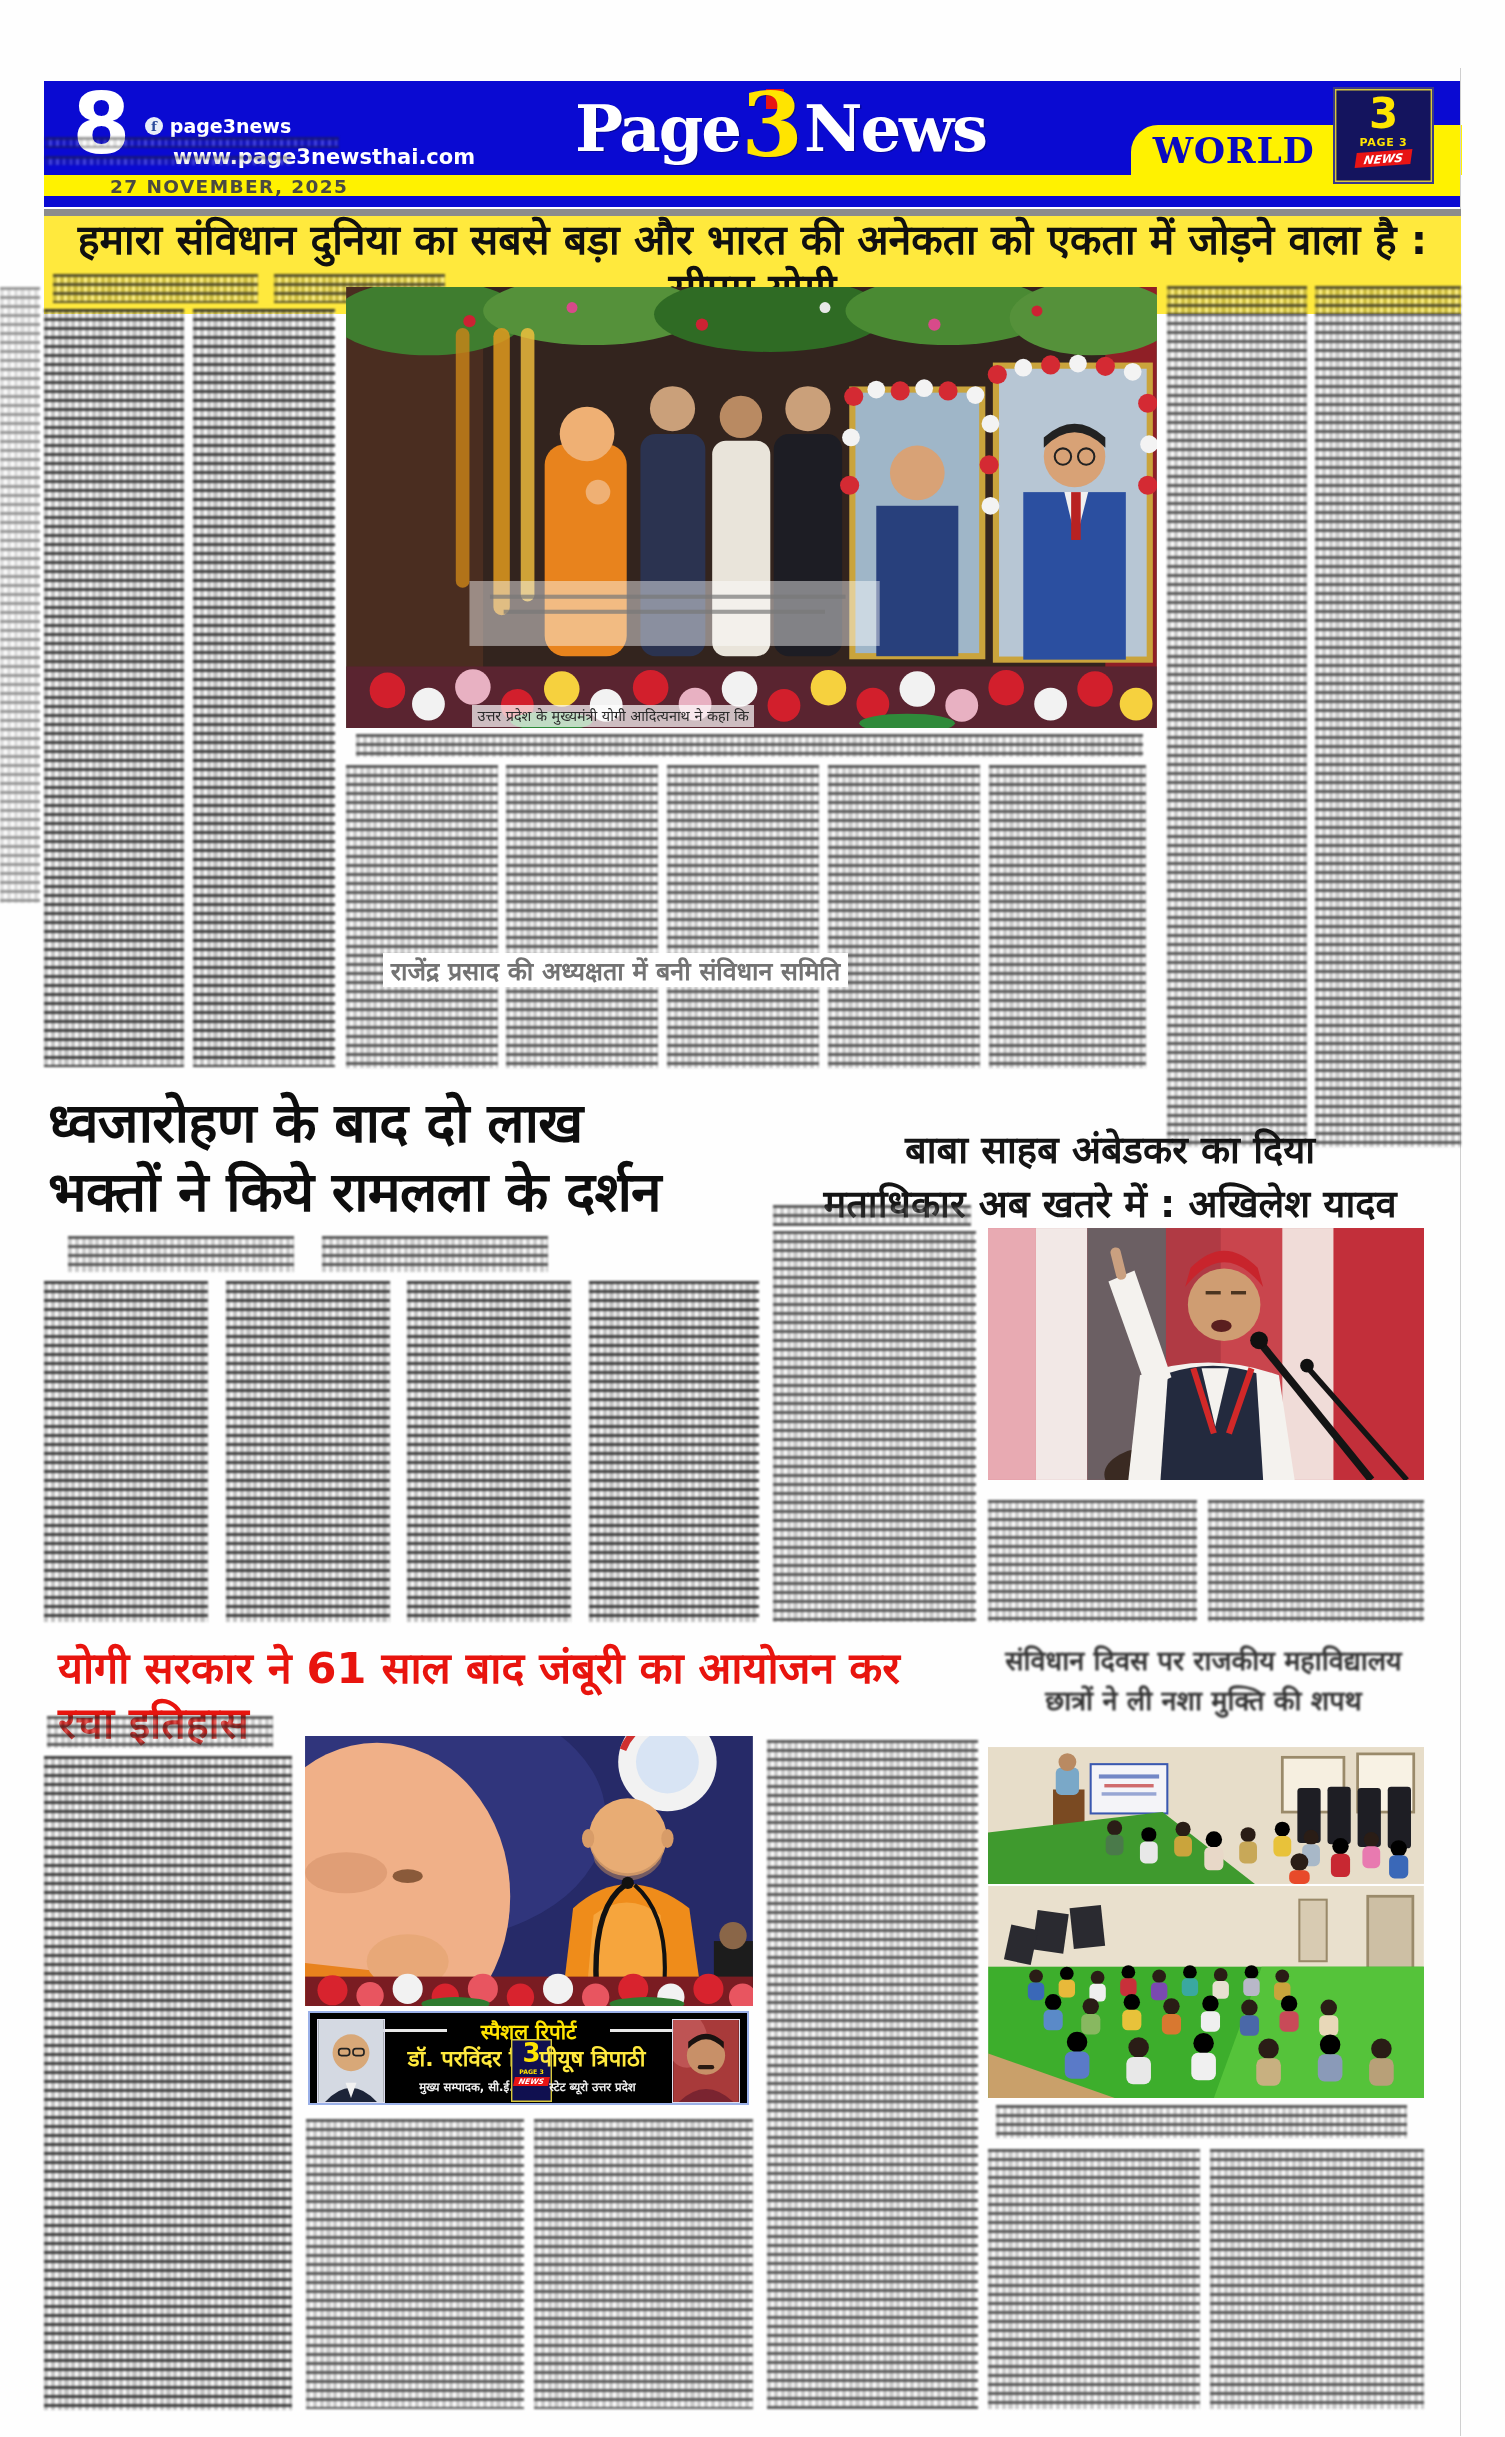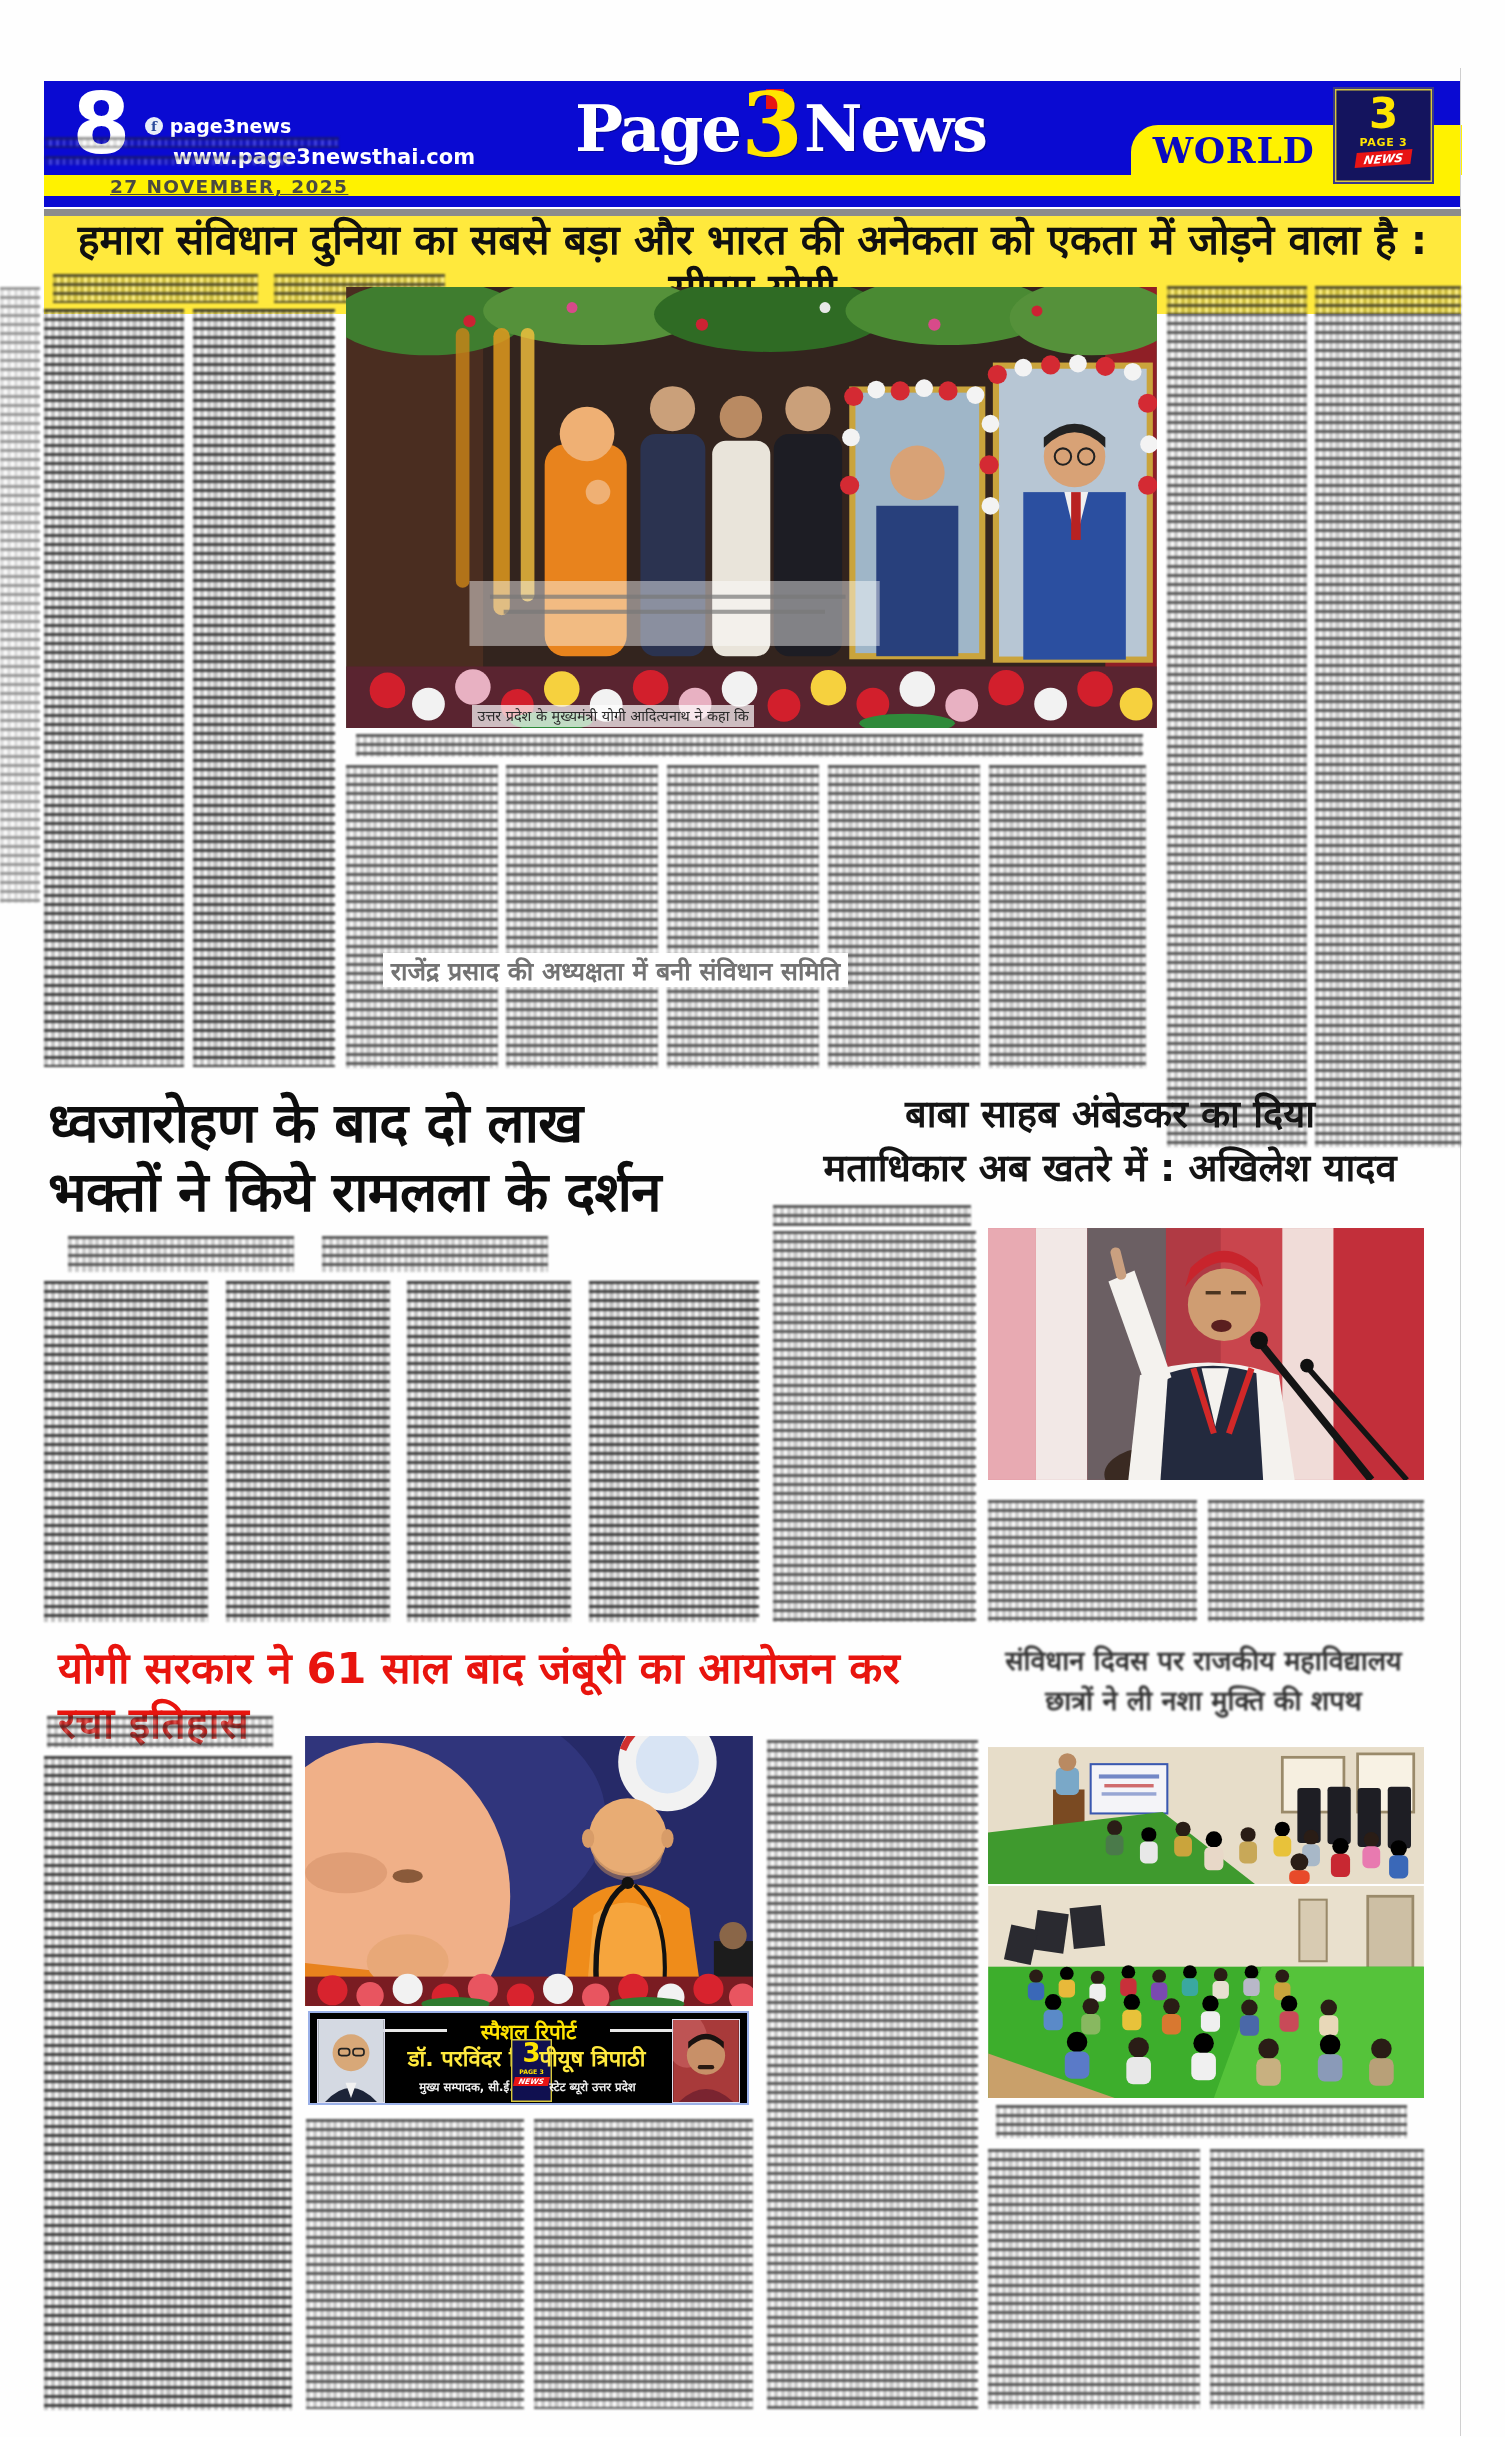--- a/index.html
+++ b/index.html
@@ -30,30 +30,30 @@
              display:flex;align-items:center;justify-content:center;}
   .world-txt{color:#0a0ac0;font-size:36px;font-weight:800;font-family:"DejaVu Serif","Liberation Serif",serif;letter-spacing:0.7px;}
   .world-ext{left:1335px;top:125px;width:127px;height:50px;background:#fff200;}
   .corner-logo{left:1333px;top:87px;width:97px;height:93px;background:#14145e;border:2.1px solid #3a3a8a;
                box-shadow:inset 0 0 0 1.4px #d8c83a;display:flex;flex-direction:column;align-items:center;z-index:5;}
   .cl-3{color:#ffe400;font-size:42px;font-weight:800;line-height:44px;margin-top:2.7px;}
   .cl-page{color:#ffe400;font-size:11px;font-weight:700;letter-spacing:0.7px;}
   .cl-news{background:#e81414;color:#fff;font-size:11.6px;font-style:italic;font-weight:800;
            padding:0.7px 8.2px;transform:skewX(-12deg) rotate(-4deg);margin-top:2.7px;}
   .datebar{left:44px;top:175px;width:1417px;height:22px;background:#fff200;}
-  .date-txt{left:110px;top:176px;font-size:18.5px;font-weight:800;color:#4a4a42;letter-spacing:1.4px;filter:blur(0.4px);text-decoration:underline;}
+  .date-txt{left:110px;top:176px;font-size:18.5px;font-weight:800;color:#4a4a42;letter-spacing:1.4px;filter:blur(0.4px);}
   .bluebar{left:44px;top:196px;width:1417px;height:11px;background:#0a0ad2;}
   
   .lead-hl{left:44px;top:209px;width:1417px;text-align:center;}
   .lead-hl span{display:inline-block;background:#ffe93d;border-top:7.5px solid #8c8c8c;
                 color:#101010;font-size:41px;font-weight:800;line-height:49px;padding:0 6.8px;}
   .ram-hl{left:48px;width:725px;color:#0d0d0d;font-weight:800;font-size:55px;line-height:67px;
           letter-spacing:-0.7px;filter:blur(0.3px);}
   .akh-hl{left:768px;width:684px;text-align:center;color:#141414;font-weight:800;font-size:38px;
-          line-height:49px;filter:blur(0.3px);}
+          line-height:49px;filter:blur(0.3px);margin-top:36px;}
   .red-hl{left:58px;top:1641px;width:897px;color:#e8140e;font-weight:800;font-size:43px;line-height:55px;}
   .col-hl{left:964px;top:1640px;width:479px;text-align:center;color:#333;font-weight:800;font-size:27px;
           line-height:40px;filter:blur(1.1px);}
   .subhead{color:#737373;font-weight:700;font-size:25px;filter:blur(0.5px);}
   .caption-frag{color:#2a2a2a;font-size:14.4px;filter:blur(0.6px);background:rgba(255,255,255,.7);padding:1.4px 5.5px;text-align:right;}
   
   .photo{position:absolute;overflow:hidden;}
   .photo svg{display:block;}
   
   .sr-banner{left:308px;top:2011px;width:441px;height:94px;background:#000000;border:2.1px solid #9ab0e8;

